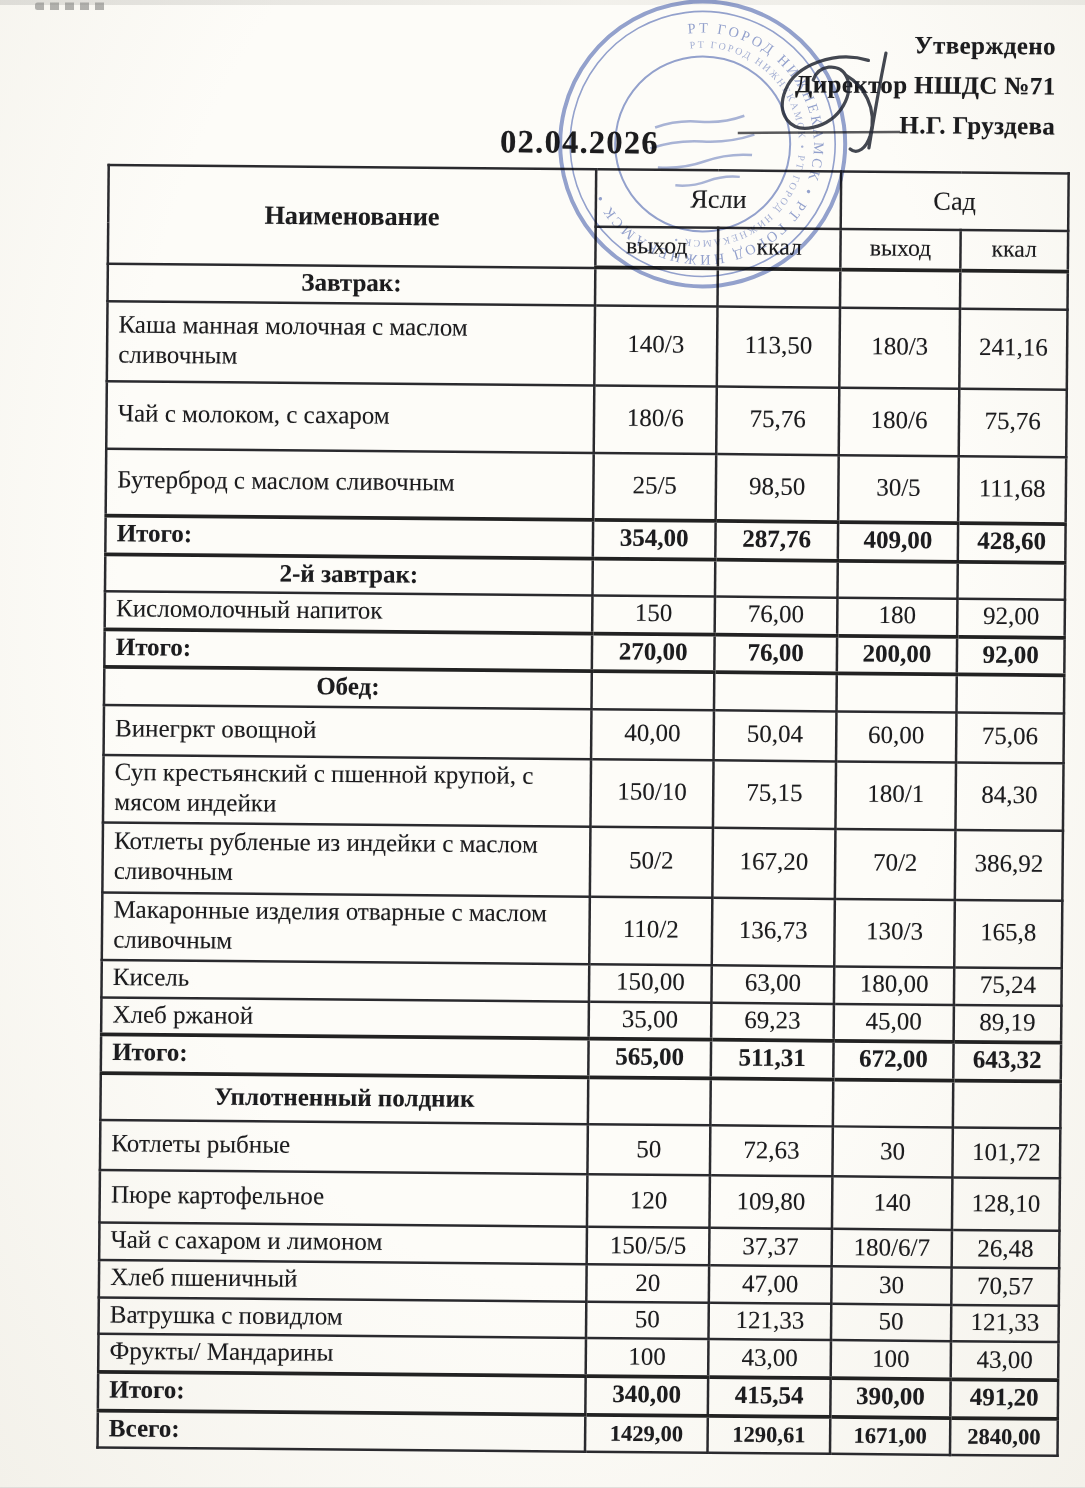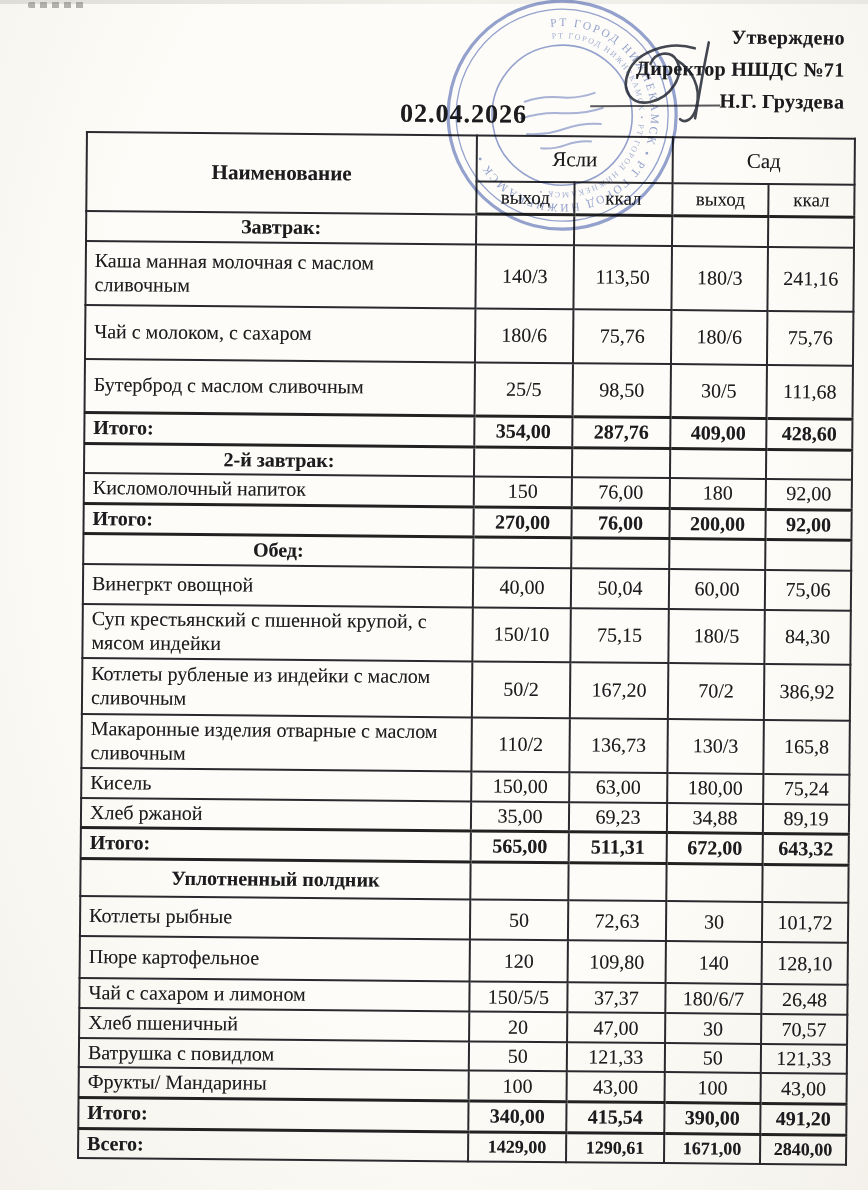--- a/index.html
+++ b/index.html
@@ -159,21 +159,21 @@
               <td class="c-name">Винегркт овощной</td>
               <td class="c-val">40,00</td>
               <td class="c-val">50,04</td>
               <td class="c-val">60,00</td>
               <td class="c-val">75,06</td>
             </tr>
             <tr class="row-item" style="height: 54px;">
               <td class="c-name">Суп крестьянский с пшенной крупой, с мясом индейки</td>
               <td class="c-val">150/10</td>
               <td class="c-val">75,15</td>
-              <td class="c-val">180/5</td>
+              <td class="c-val">180/1</td>
               <td class="c-val">84,30</td>
             </tr>
             <tr class="row-item" style="height: 56px;">
               <td class="c-name">Котлеты рубленые из индейки с маслом сливочным</td>
               <td class="c-val">50/2</td>
               <td class="c-val">167,20</td>
               <td class="c-val">70/2</td>
               <td class="c-val">386,92</td>
             </tr>
             <tr class="row-item" style="height: 54px;">
@@ -187,21 +187,21 @@
               <td class="c-name">Кисель</td>
               <td class="c-val">150,00</td>
               <td class="c-val">63,00</td>
               <td class="c-val">180,00</td>
               <td class="c-val">75,24</td>
             </tr>
             <tr class="row-item" style="height: 24px;">
               <td class="c-name">Хлеб ржаной</td>
               <td class="c-val">35,00</td>
               <td class="c-val">69,23</td>
-              <td class="c-val">34,88</td>
+              <td class="c-val">45,00</td>
               <td class="c-val">89,19</td>
             </tr>
             <tr class="row-total" style="height: 26px;">
               <td class="c-name">Итого:</td>
               <td class="c-val">565,00</td>
               <td class="c-val">511,31</td>
               <td class="c-val">672,00</td>
               <td class="c-val">643,32</td>
             </tr>
             <tr class="row-section" style="height: 38px;">

